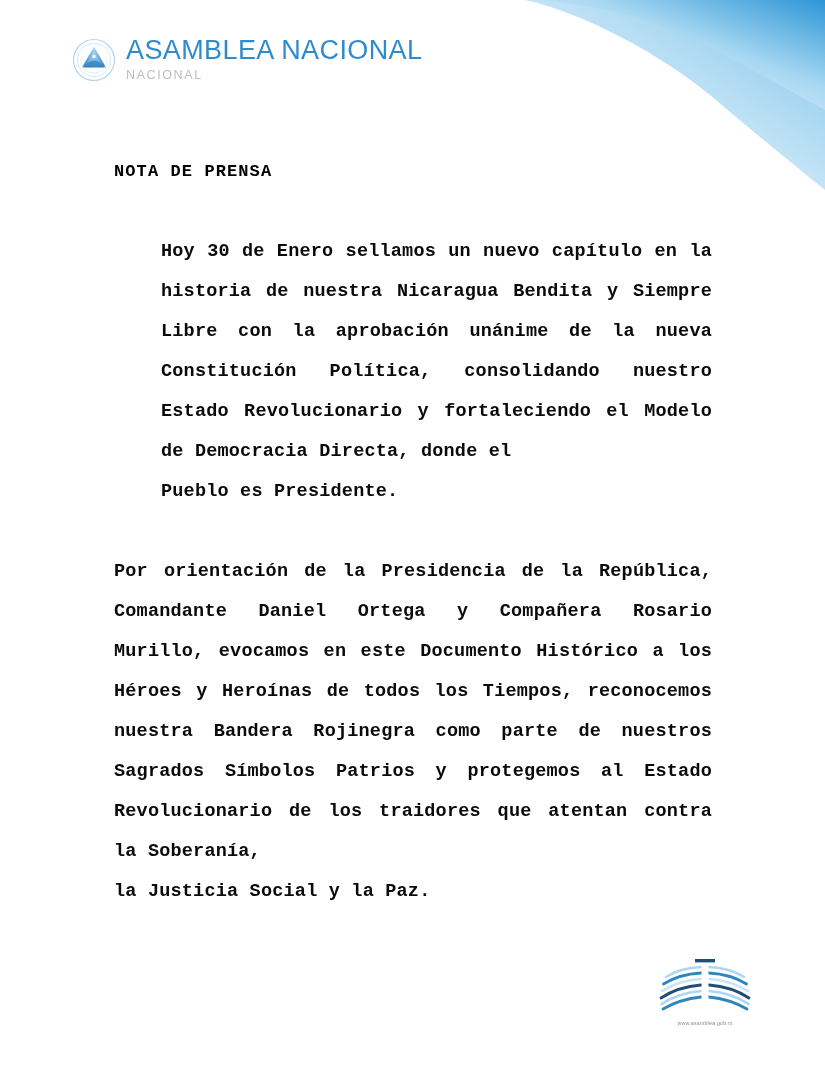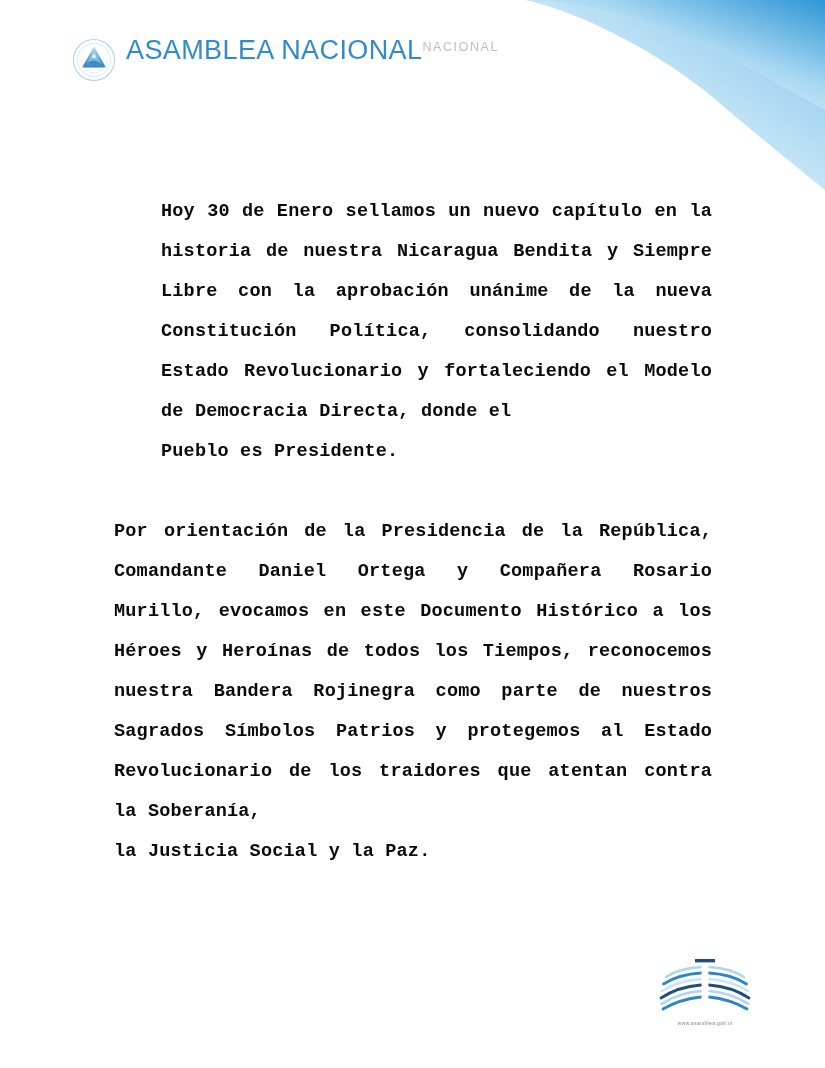--- a/index.html
+++ b/index.html
@@ -38,21 +38,21 @@
   }
   .seal {
     width: 44px;
     height: 44px;
     flex: 0 0 44px;
     margin-top: 2px;
   }
   .masthead-text {
     margin-left: 10px;
     display: flex;
-    flex-direction: row;
+    flex-direction: column;
   }
   .org-title {
     font-family: "Liberation Sans", sans-serif;
     font-size: 27px;
     font-weight: 400;
     letter-spacing: 0.4px;
     color: #2F8BCB;
     line-height: 1.05;
     white-space: nowrap;
   }
@@ -163,20 +163,21 @@
       </svg>
     </div>
     <div class="masthead-text">
       <div class="org-title">ASAMBLEA NACIONAL</div>
       <div class="org-subtitle">NACIONAL</div>
     </div>
   </div>
 
   <div class="doc">
 
+    <div class="heading-line">NOTA DE PRENSA</div>
 
 
     <p class="para first"><span>Hoy 30 de Enero sellamos un nuevo capítulo en la historia de nuestra Nicaragua Bendita y Siempre Libre con la aprobación unánime de la nueva Constitución Política, consolidando nuestro Estado Revolucionario y fortaleciendo el Modelo de Democracia Directa, donde el</span><span class="lastline">Pueblo es Presidente.</span></p>
 
     <p class="para second"><span>Por orientación de la Presidencia de la República, Comandante Daniel Ortega y Compañera Rosario Murillo, evocamos en este Documento Histórico a los Héroes y Heroínas de todos los Tiempos, reconocemos nuestra Bandera Rojinegra como parte de nuestros Sagrados Símbolos Patrios y protegemos al Estado Revolucionario de los traidores que atentan contra la Soberanía,</span><span class="lastline">la Justicia Social y la Paz.</span></p>
 
   </div>
 
   <div class="footer-logo">
     <svg width="96" height="56" viewBox="0 0 96 56" xmlns="http://www.w3.org/2000/svg" aria-hidden="true">

